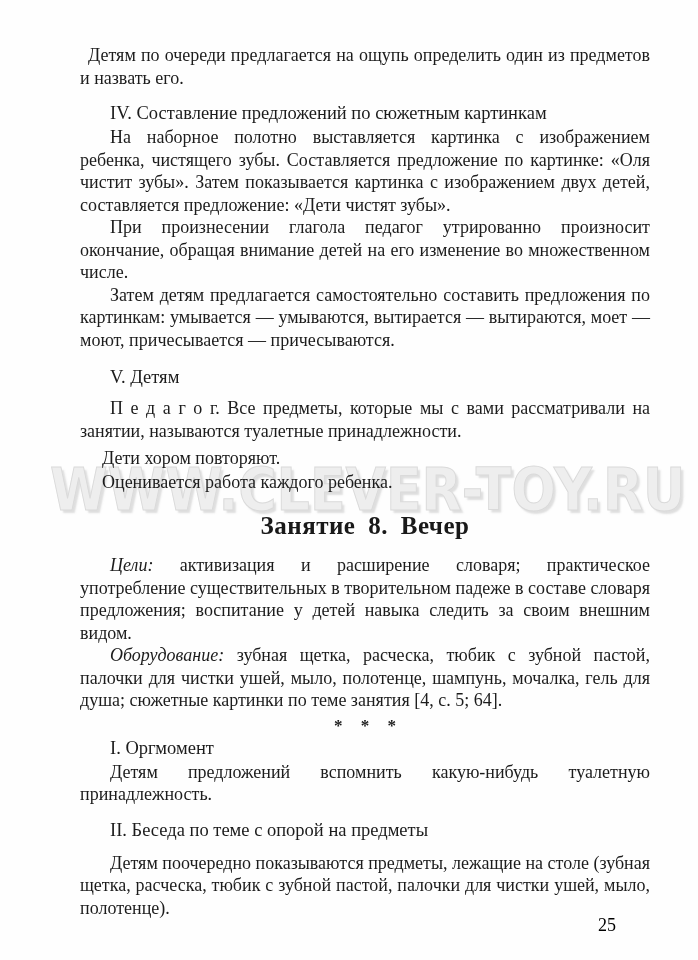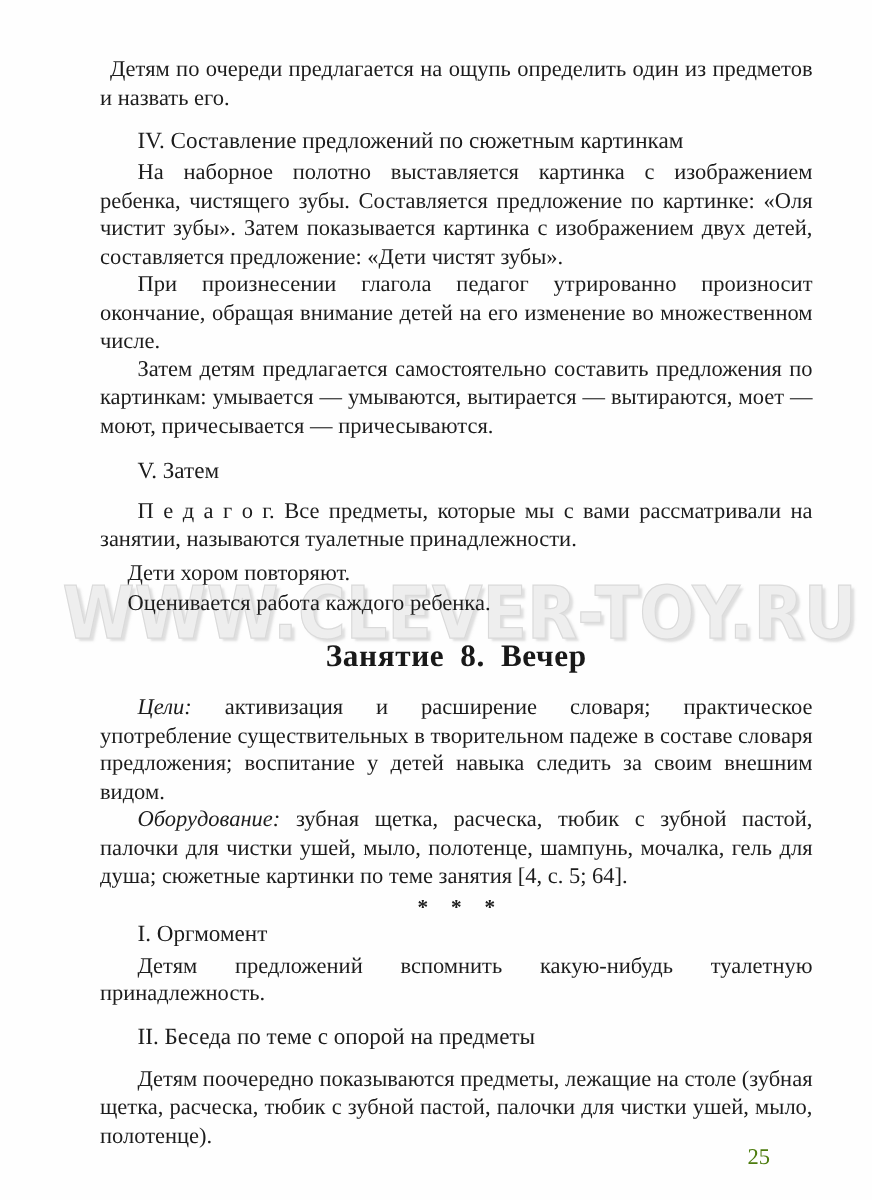--- a/index.html
+++ b/index.html
@@ -60,21 +60,21 @@
     margin: 4px 0 1px 0;
     padding-left: 7px;
   }
   .it { font-style: italic; }
   .pagenum {
     position: absolute;
     top: 915px;
     right: 82px;
     z-index: 1;
     font-size: 18px;
-    color: #4d7c0f;
+    color: #000000;
   }
   .watermark {
     position: absolute;
     top: 456px;
     left: 50px;
     z-index: 0;
     font-family: "DejaVu Sans", sans-serif;
     font-weight: bold;
     font-size: 58px;
     white-space: nowrap;
@@ -95,21 +95,21 @@
 
   <div class="content">
 
     <p class="para cont">Детям по очереди предлагается на ощупь определить один из предметов и назвать его.</p>
 
     <h3 class="heading">IV. Составление предложений по сюжетным картинкам</h3>
     <p class="para">На наборное полотно выставляется картинка с изображением ребенка, чистящего зубы. Составляется предложение по картинке: «Оля чистит зубы». Затем показывается картинка с изображением двух детей, составляется предложение: «Дети чистят зубы».</p>
     <p class="para">При произнесении глагола педагог утрированно произносит окончание, обращая внимание детей на его изменение во множественном числе.</p>
     <p class="para">Затем детям предлагается самостоятельно составить предложения по картинкам: умывается — умываются, вытирается — вытираются, моет — моют, причесывается — причесываются.</p>
 
-    <h3 class="heading mt-v">V. Затем</h3>
+    <h3 class="heading mt-v">V. Детям</h3>
     <p class="para mt-ped"><span>П е д а г о г.</span><span> Все предметы, которые мы с вами рассматривали на занятии, называются туалетные принадлежности.</span></p>
     <p class="para stage">Дети хором повторяют.</p>
     <p class="para stage2">Оценивается работа каждого ребенка.</p>
 
     <h1 class="title">Занятие 8. Вечер</h1>
 
     <p class="para"><span class="it">Цели:</span><span> активизация и расширение словаря; практическое употребление существительных в творительном падеже в составе словаря предложения; воспитание у детей навыка следить за своим внешним видом.</span></p>
     <p class="para"><span class="it">Оборудование:</span><span> зубная щетка, расческа, тюбик с зубной пастой, палочки для чистки ушей, мыло, полотенце, шампунь, мочалка, гель для душа; сюжетные картинки по теме занятия [4, с. 5; 64].</span></p>
 
     <div class="sep">* * *</div>

